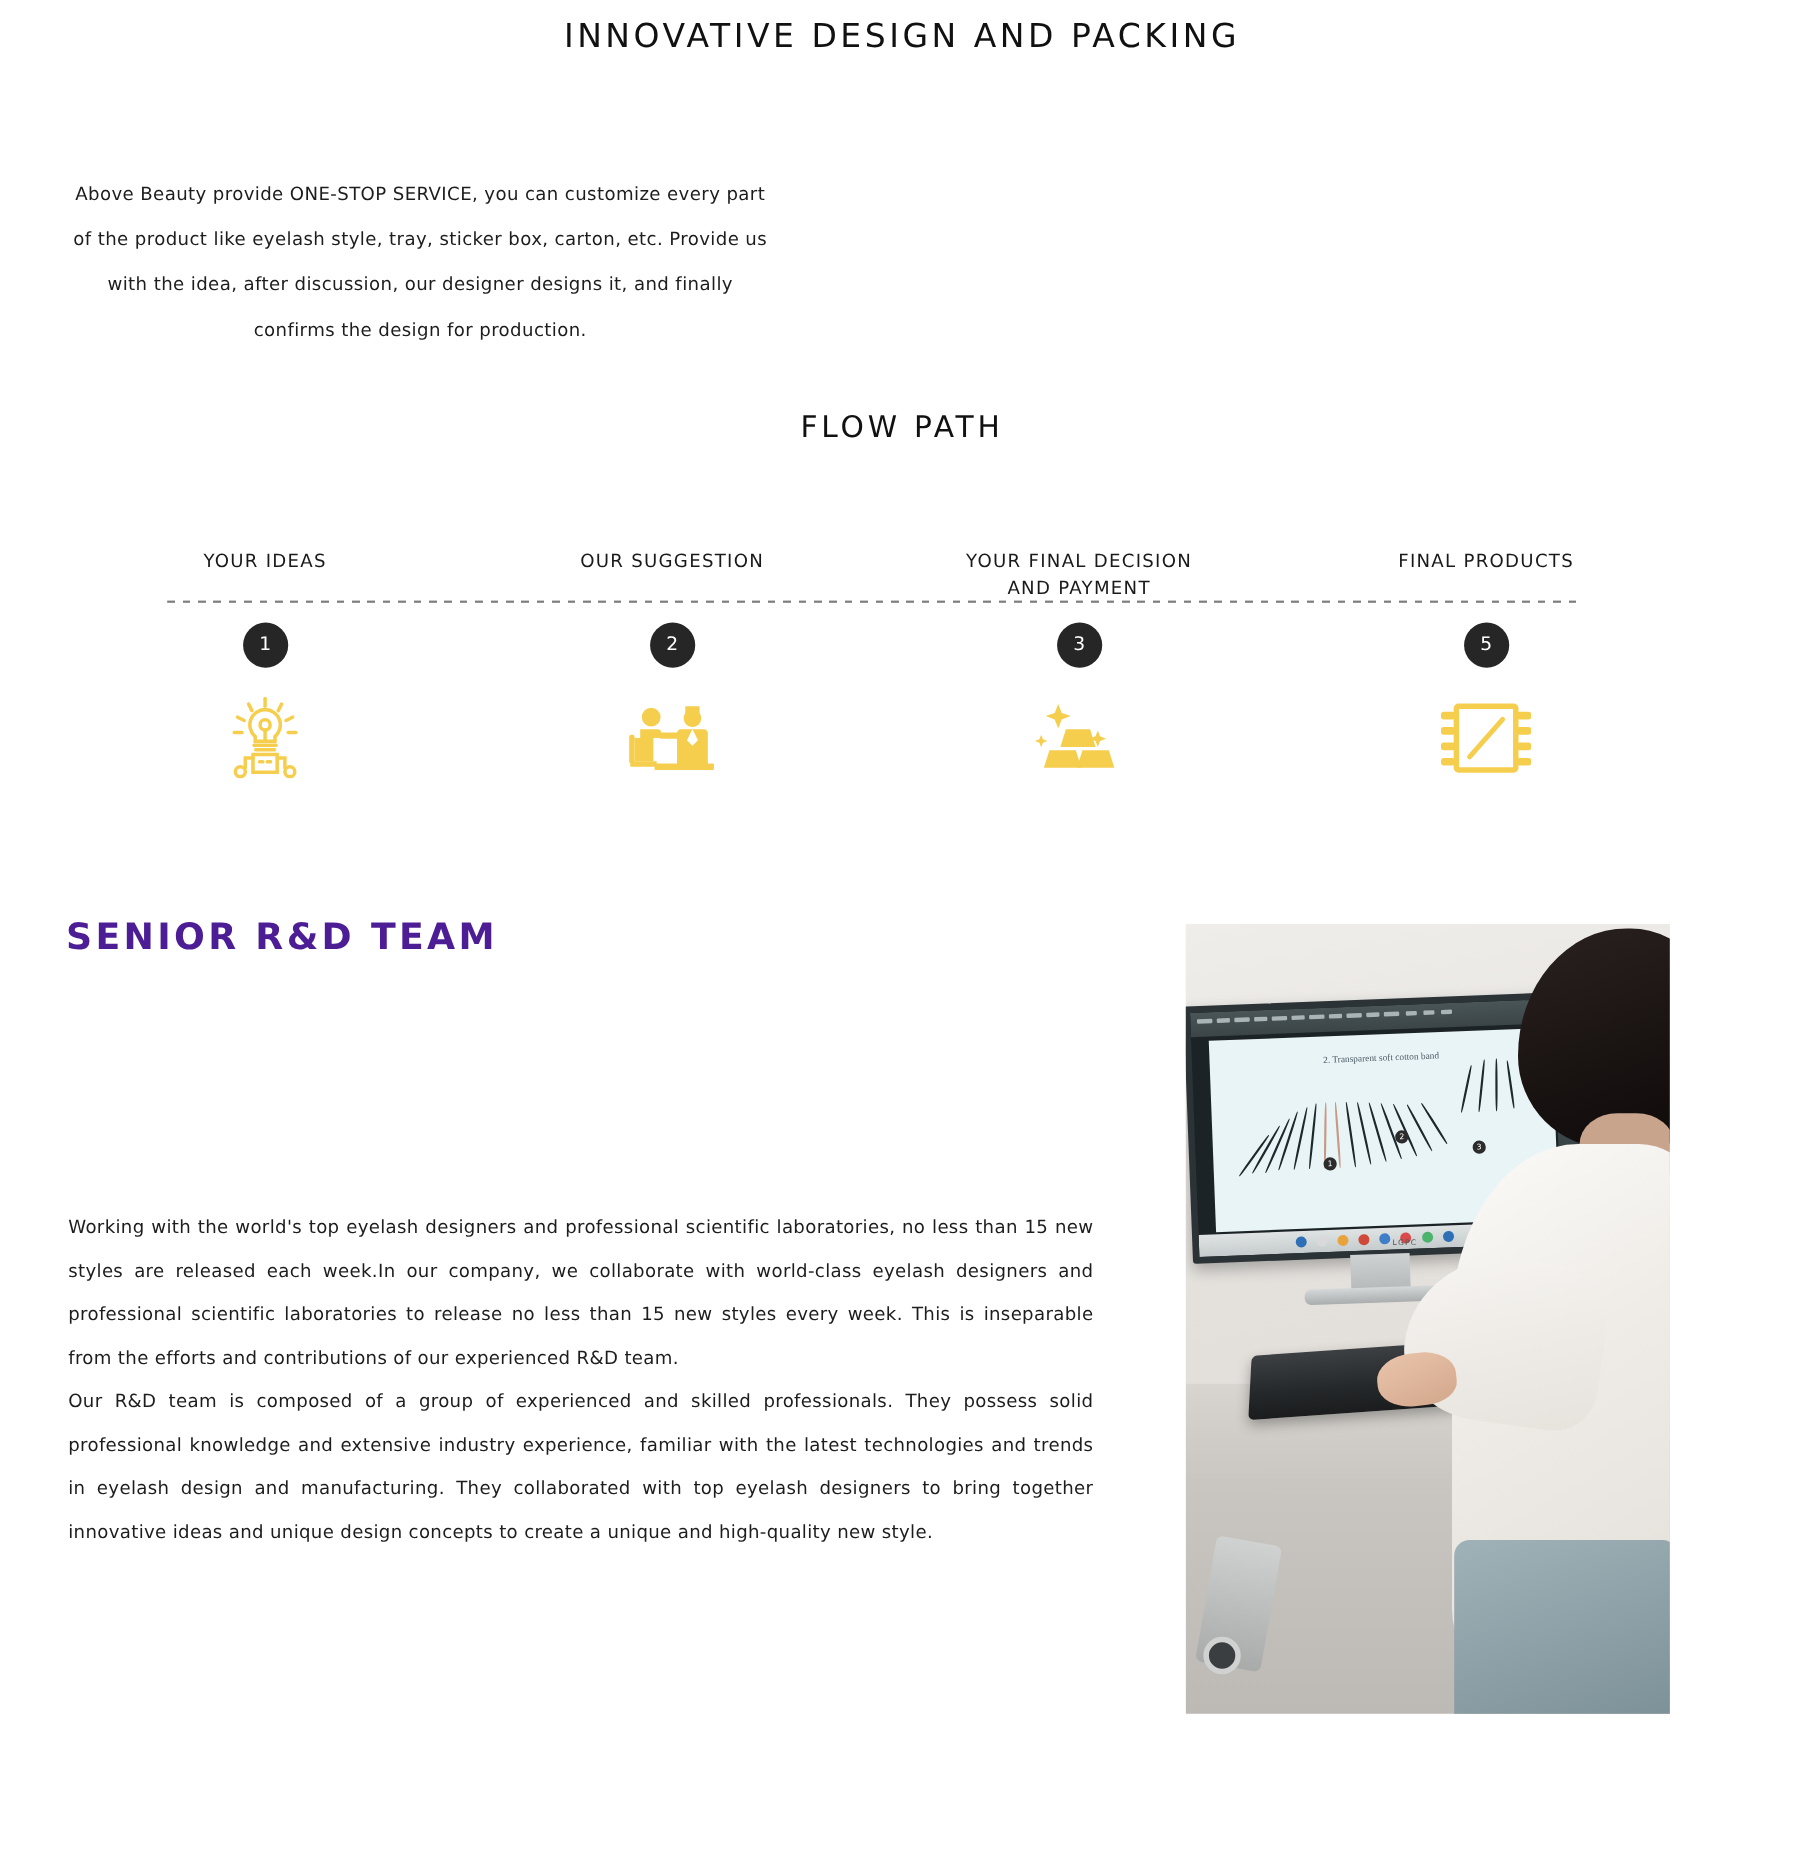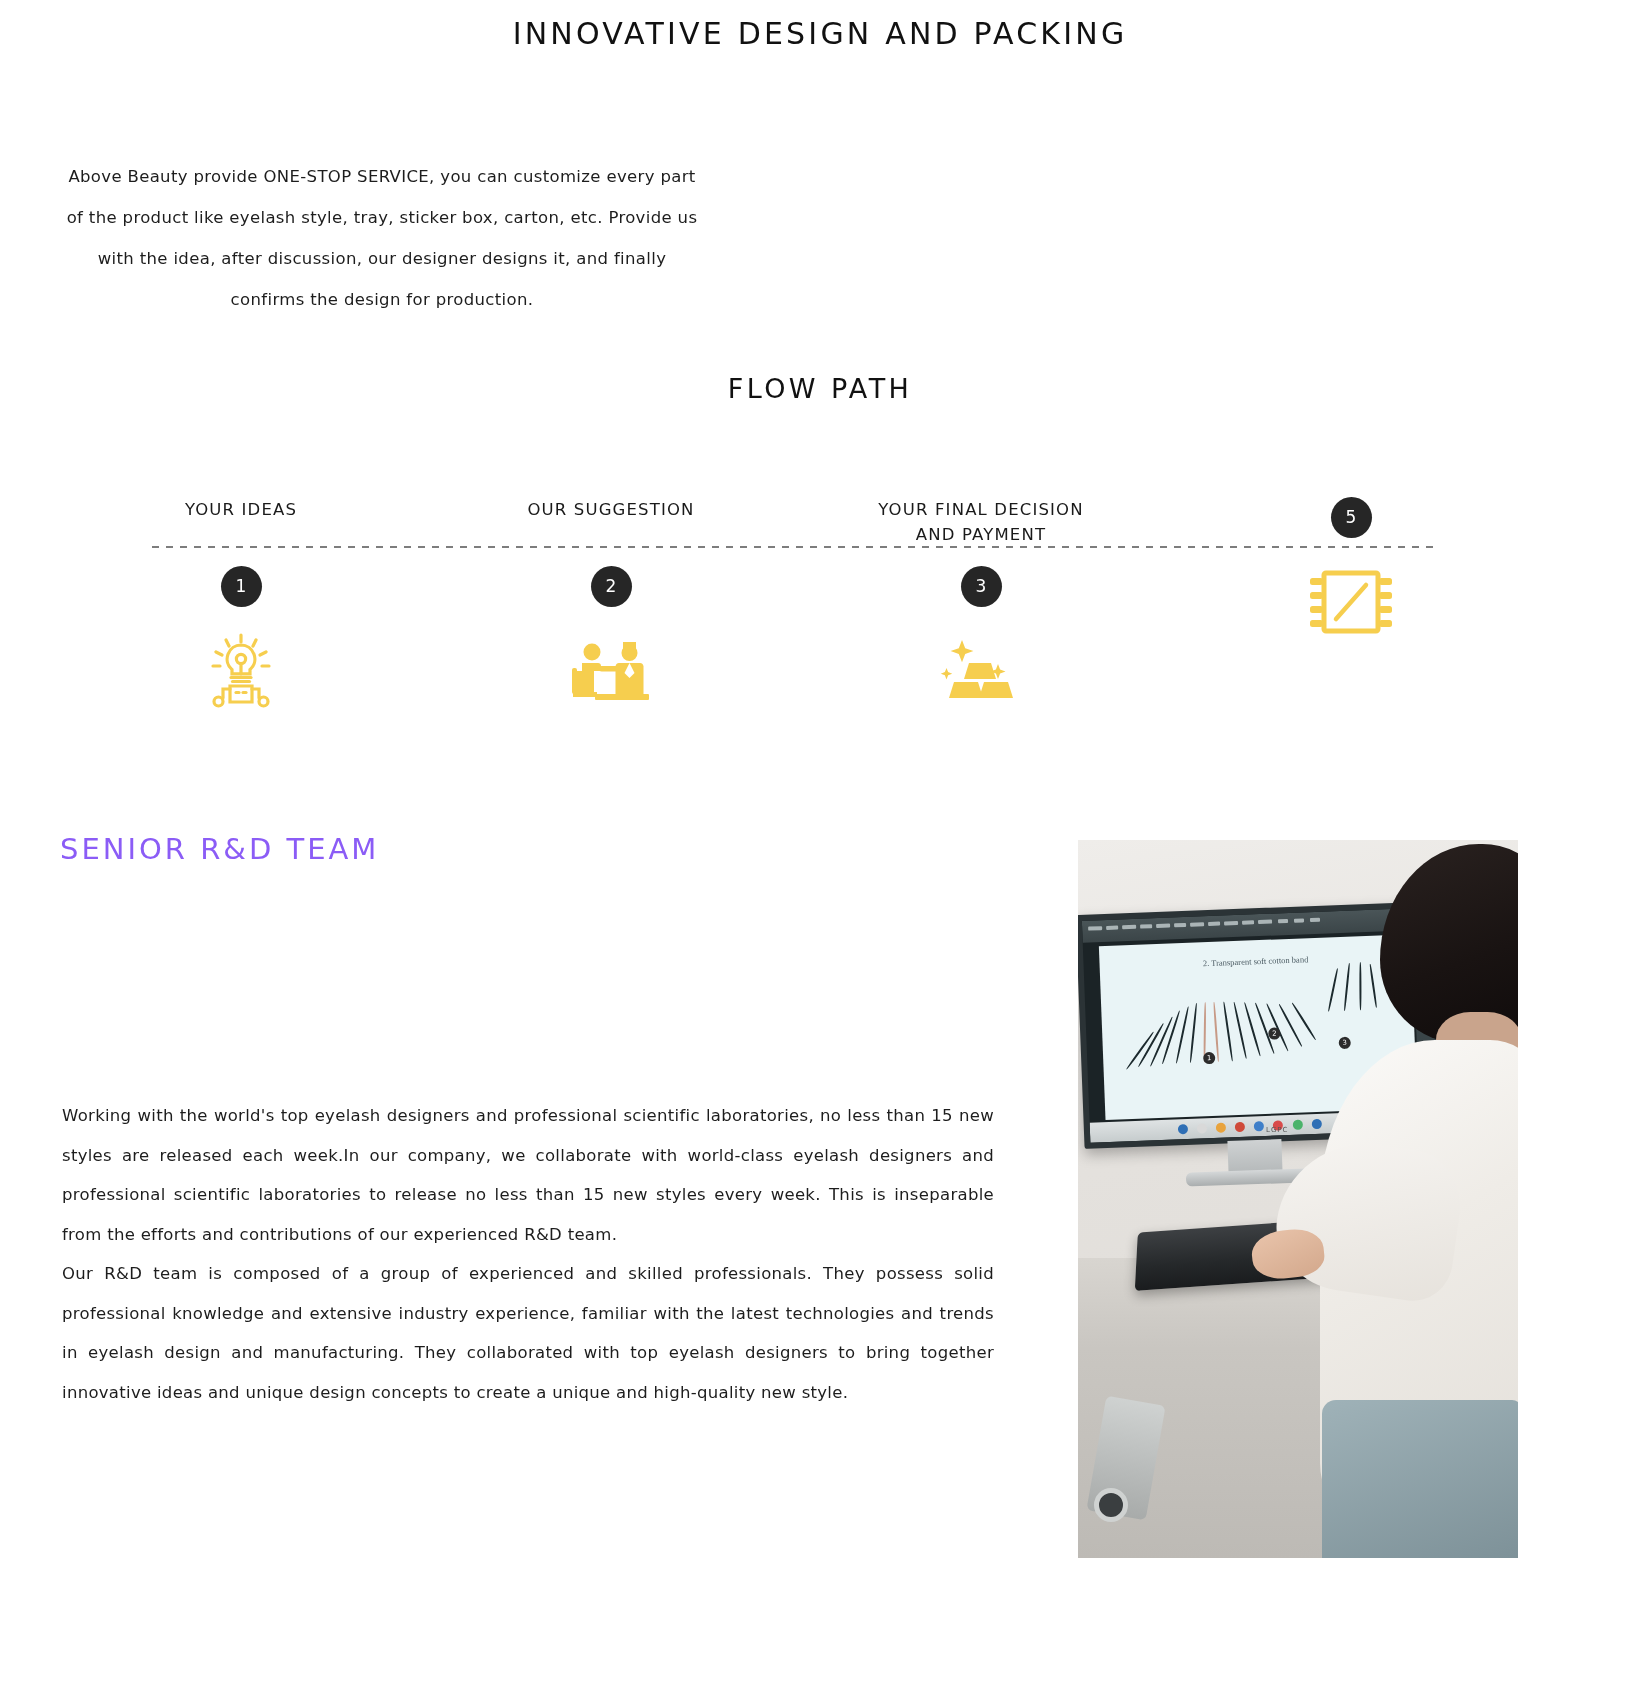--- a/index.html
+++ b/index.html
@@ -118,24 +118,24 @@
     align-items: center;
     justify-content: center;
   }
   .flow-step .step-icon svg { display: block; }
 
   
   .rd-title {
     position: absolute;
     top: 832px;
     left: 60px;
-    font-size: 29px;
+    font-size: 33px;
     letter-spacing: 3px;
-    font-weight: 400;
-    color: #8b5cf6;
+    font-weight: 700;
+    color: #4c1d95;
   }
   .rd-body {
     position: absolute;
     top: 1096px;
     left: 62px;
     width: 932px;
     font-size: 16.5px;
     line-height: 39.5px;
     letter-spacing: 0.3px;
     color: #1d1d1d;
@@ -376,20 +376,21 @@
 
           <path d="M16 44h24l5 16H11z"></path>
 
           <path d="M46 44h24l5 16H41z"></path>
         </svg>
       </div>
     </div>
 
 
     <div class="flow-step">
+      <div class="step-label">FINAL PRODUCTS</div>
       <div class="step-dot">5</div>
       <div class="step-icon">
         <svg width="82" height="66" viewBox="0 0 82 66" fill="#F6CE4E">
 
           <rect x="14" y="4" width="54" height="58" rx="2" fill="none" stroke="#F6CE4E" stroke-width="5"></rect>
 
           <path d="M26 50L56 16" stroke="#F6CE4E" stroke-width="4.5" fill="none" stroke-linecap="round"></path>
 
           <rect x="0" y="9" width="13" height="7" rx="2.5"></rect>
           <rect x="0" y="23" width="13" height="7" rx="2.5"></rect>

